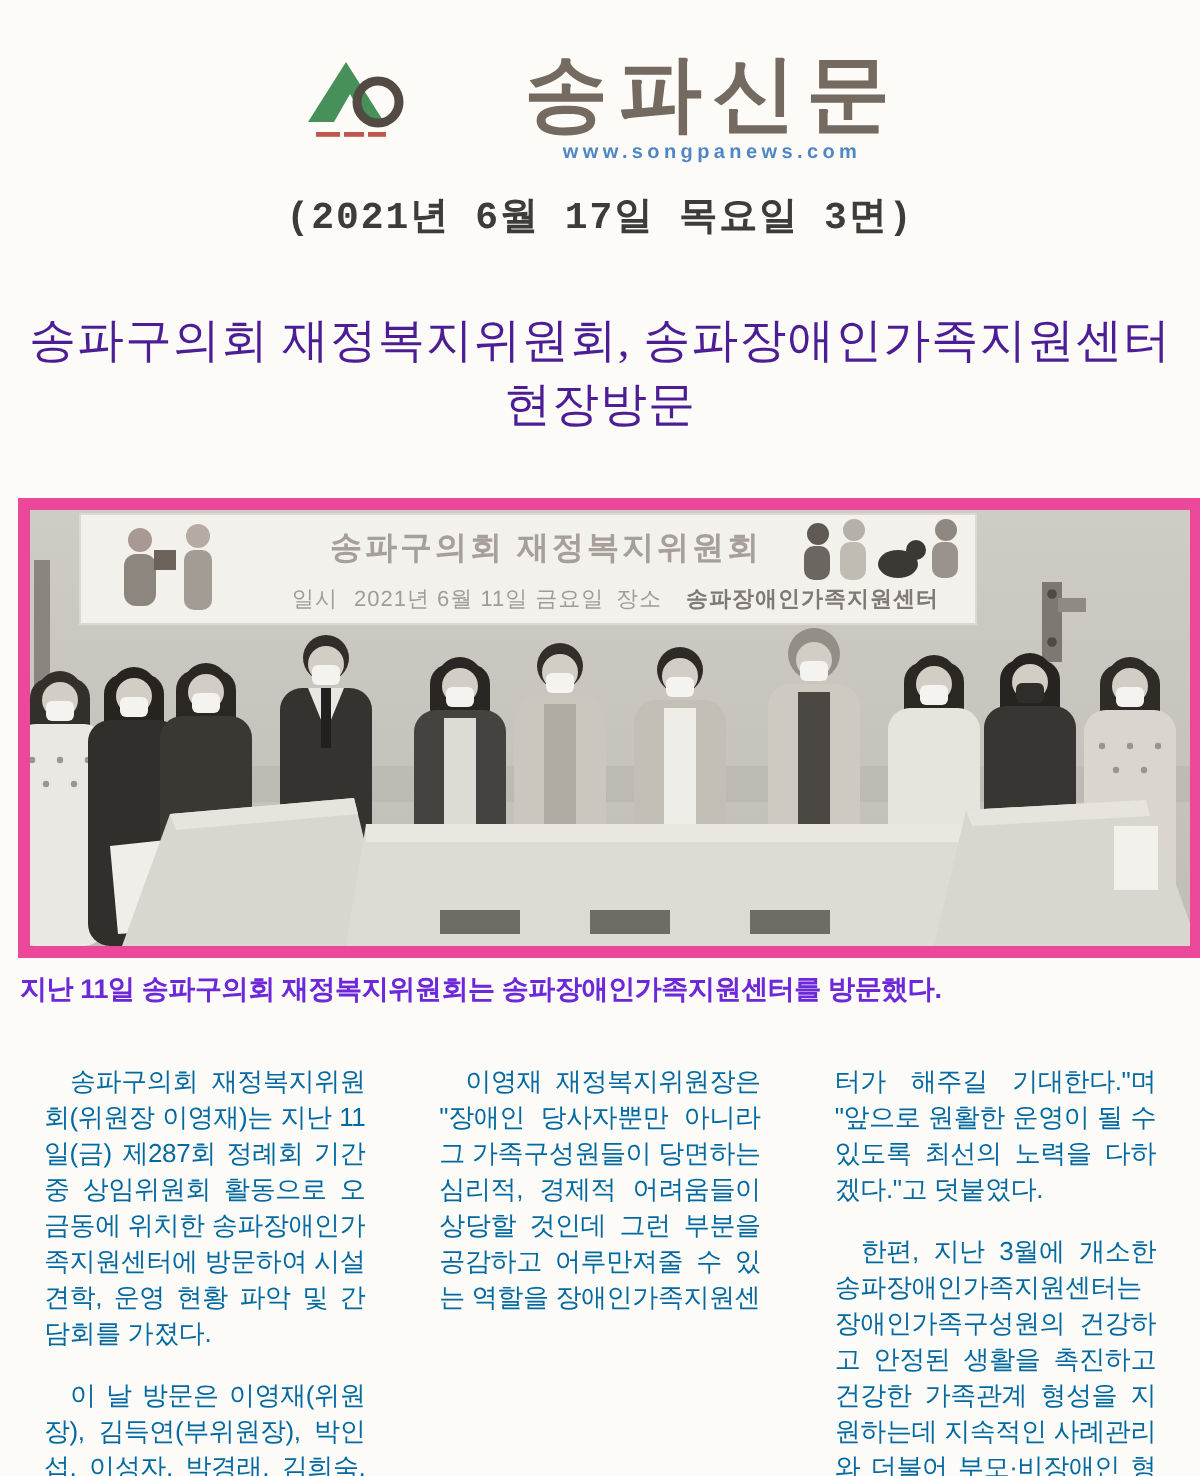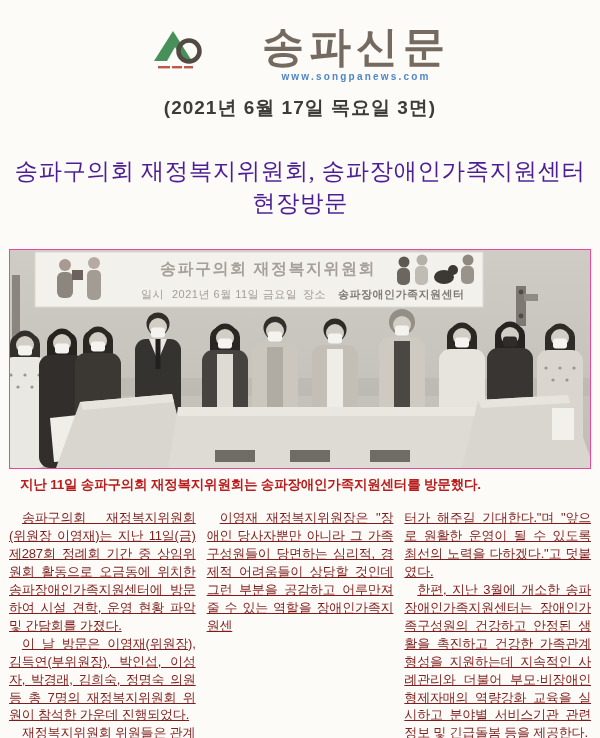--- a/index.html
+++ b/index.html
@@ -7,37 +7,37 @@
   .page{position:relative;width:600px;height:738px;background:#fcfbf7;overflow:hidden;
         box-shadow:0 0 4px rgba(0,0,0,.25);}
   
   .masthead{display:flex;justify-content:center;align-items:flex-start;padding-top:24px;gap:46px;}
   .logo{width:58px;height:52px;margin-right:8px;flex:0 0 auto;}
   .mast-text{display:flex;flex-direction:column;align-items:center;}
   .mast-title{font-size:42px;font-weight:800;color:#756a60;letter-spacing:5px;line-height:46px;}
   .mast-url{font-size:10px;font-weight:700;color:#4f86c6;letter-spacing:2.2px;margin-top:1px;}
   
   .dateline{margin-top:13px;text-align:center;font-size:19px;font-weight:700;
-            color:#3e3c38;letter-spacing:1px;}
+            color:#3e3c38;letter-spacing:1px;font-family:Liberation Mono, monospace;}
   
   .headline{margin:35px 8px 0 8px;text-align:center;font-family:"Liberation Serif",serif;
             font-weight:500;font-size:23.5px;color:#4c1d95;letter-spacing:.5px;line-height:1.35;}
   
-  .photo{margin:30px 19px 0 9px;width:580px;height:218px;border:1px solid #ec4899;box-sizing:content-box;}
+  .photo{margin:30px 19px 0 9px;width:580px;height:218px;border:6px solid #ec4899;box-sizing:content-box;}
   .photo svg{display:block;width:580px;height:218px;}
   .banner-title{font-size:16px;font-weight:700;fill:#a79f99;letter-spacing:1.5px;}
   .banner-small{font-size:11px;fill:#a29c96;letter-spacing:.5px;}
   .banner-small-bold{font-size:11px;font-weight:700;fill:#7f7a74;letter-spacing:.5px;}
   
-  .caption{margin:7px 10px 0 20px;font-size:13.5px;font-weight:700;color:#b91c1c;letter-spacing:-.2px;}
+  .caption{margin:7px 10px 0 10px;font-size:13.5px;font-weight:700;color:#6d28d9;letter-spacing:-.2px;}
   
   .article{display:flex;gap:11px;padding:0 9px;margin-top:15px;max-height:247px;overflow:hidden;}
   .col{flex:1 1 0;}
-  .col p{margin:0;font-size:13px;line-height:17.9px;text-align:justify;word-break:break-all;
-         color:#7f1d1d;font-weight:500;letter-spacing:-.2px;text-decoration:underline;}
+  .col p{margin:13px;font-size:13px;line-height:17.9px;text-align:justify;word-break:break-all;
+         color:#0369a1;font-weight:500;letter-spacing:-.2px;}
   .col p.ind{text-indent:13px;}
 </style>
 </head>
 <body>
 
 <div class="page">
 
   <header class="masthead">
     <div class="logo">
       <svg viewBox="0 0 58 52" aria-hidden="true">

